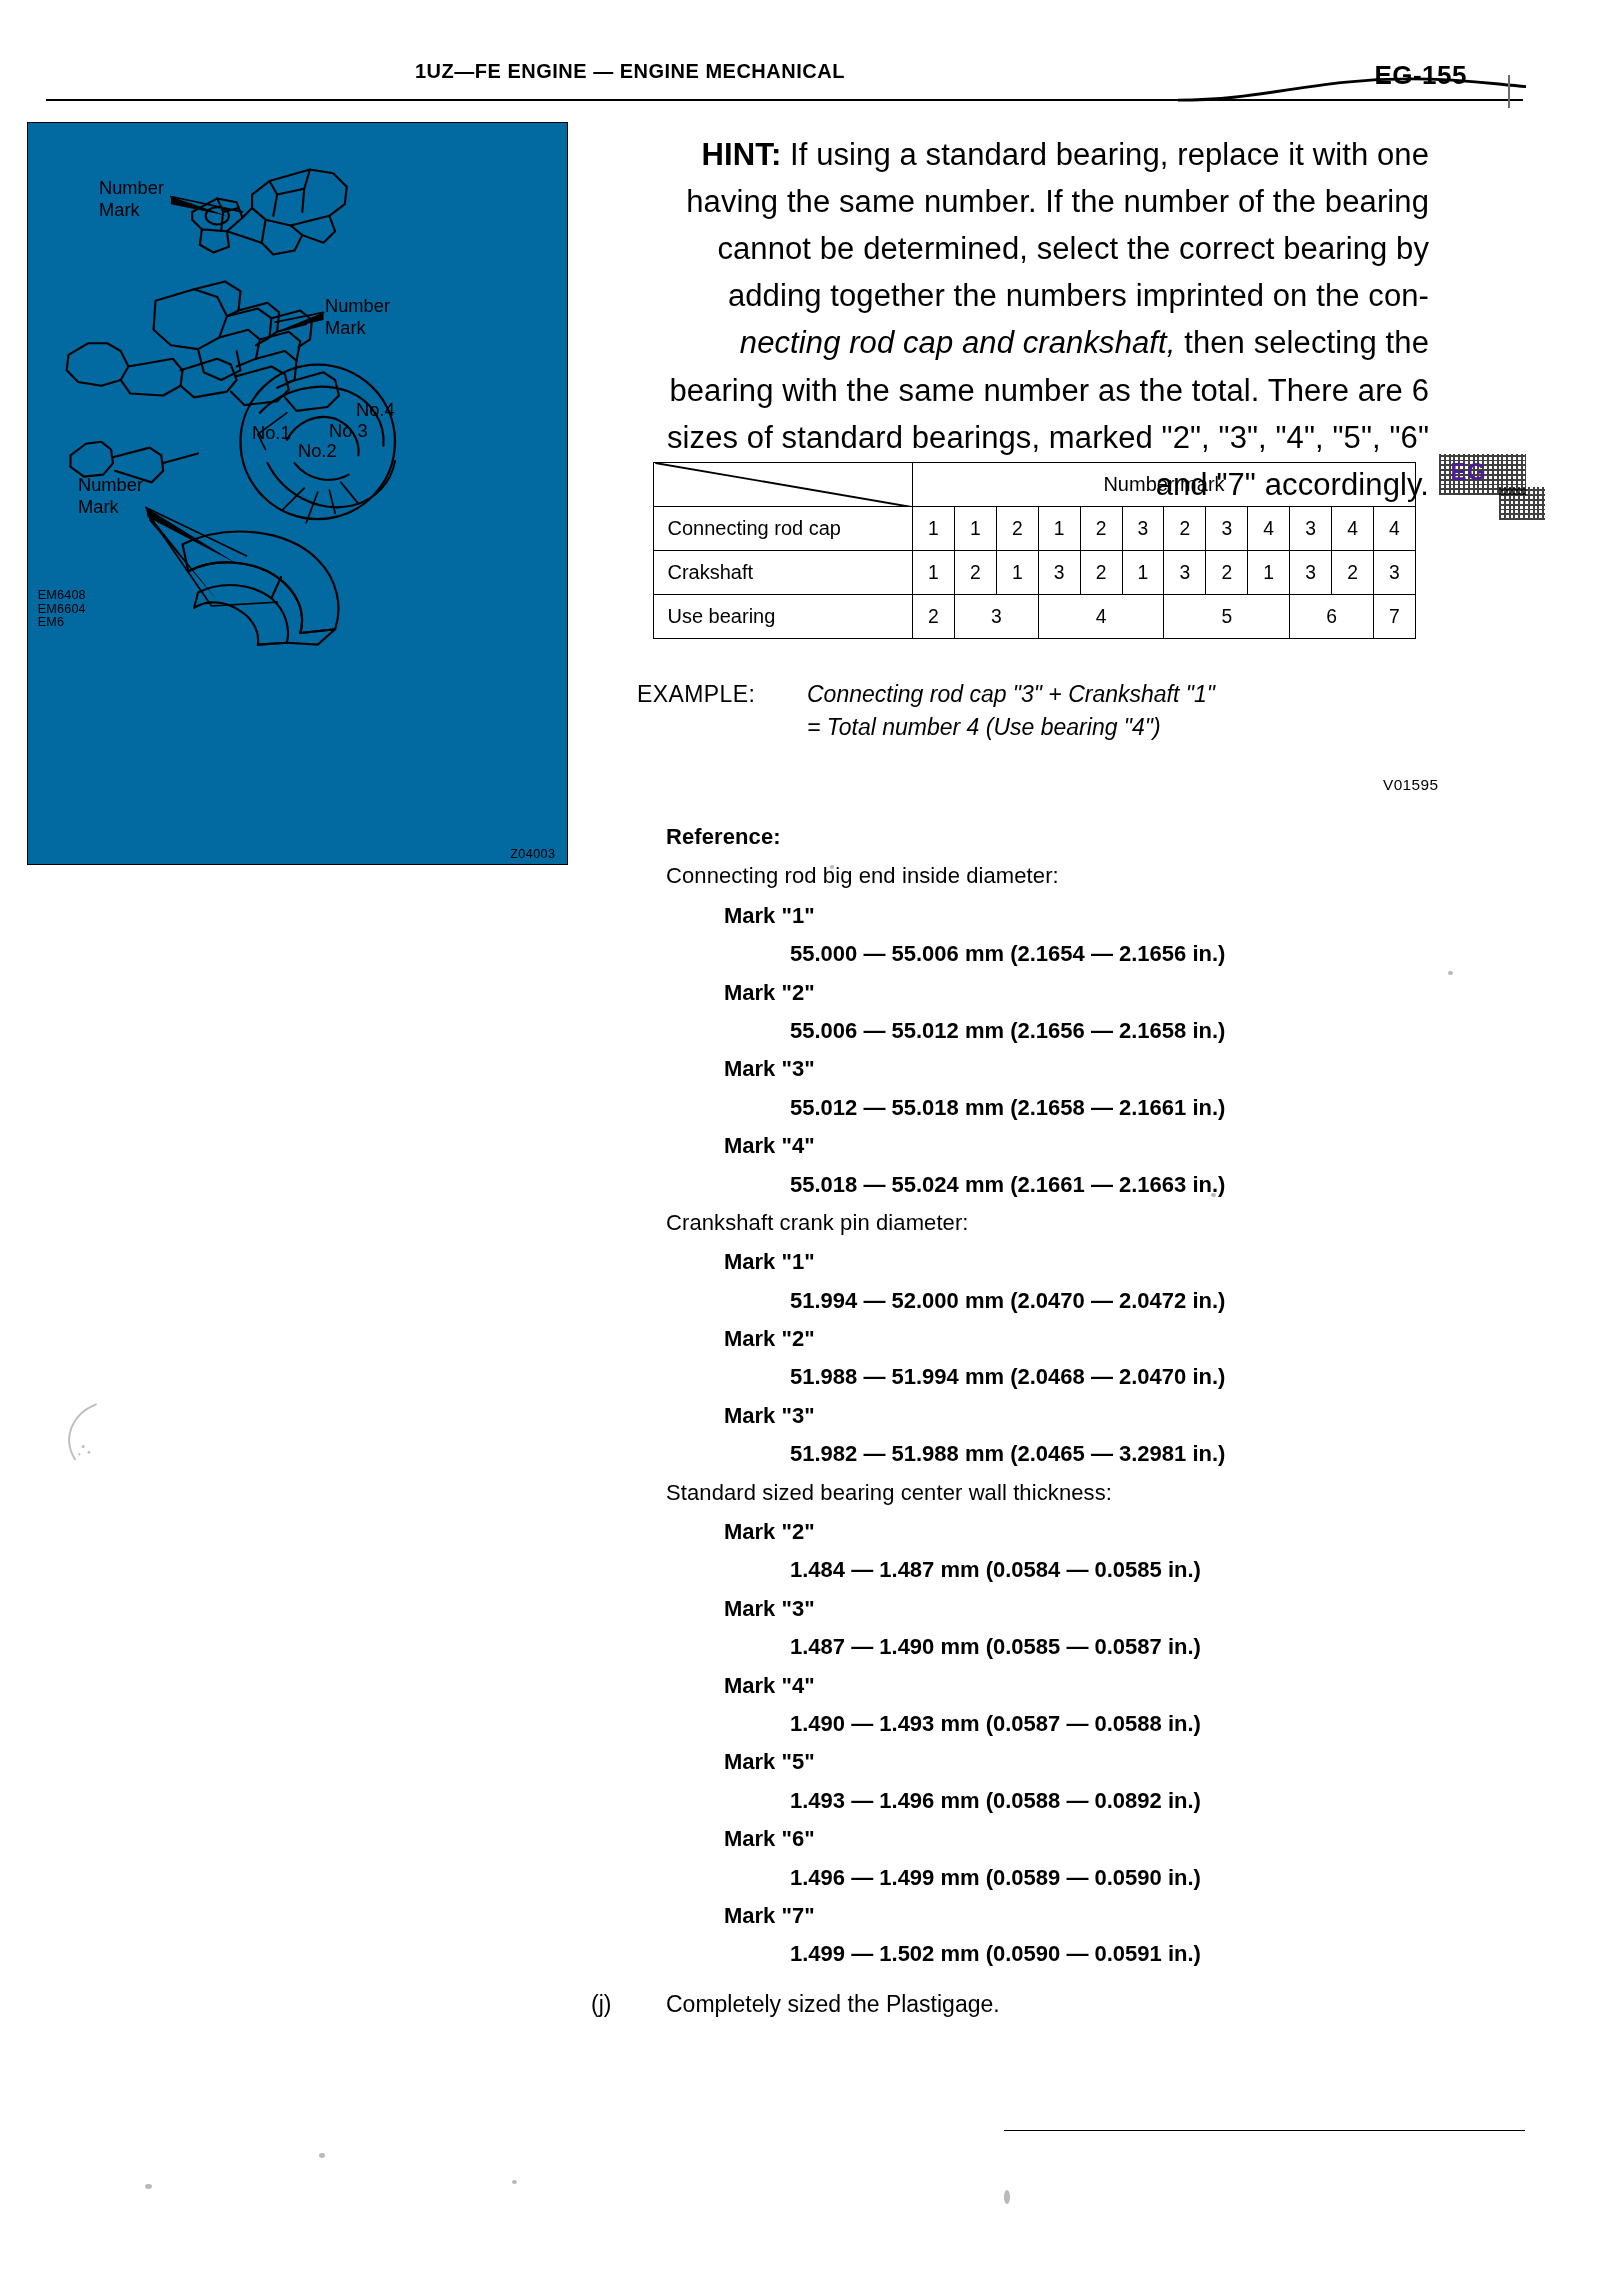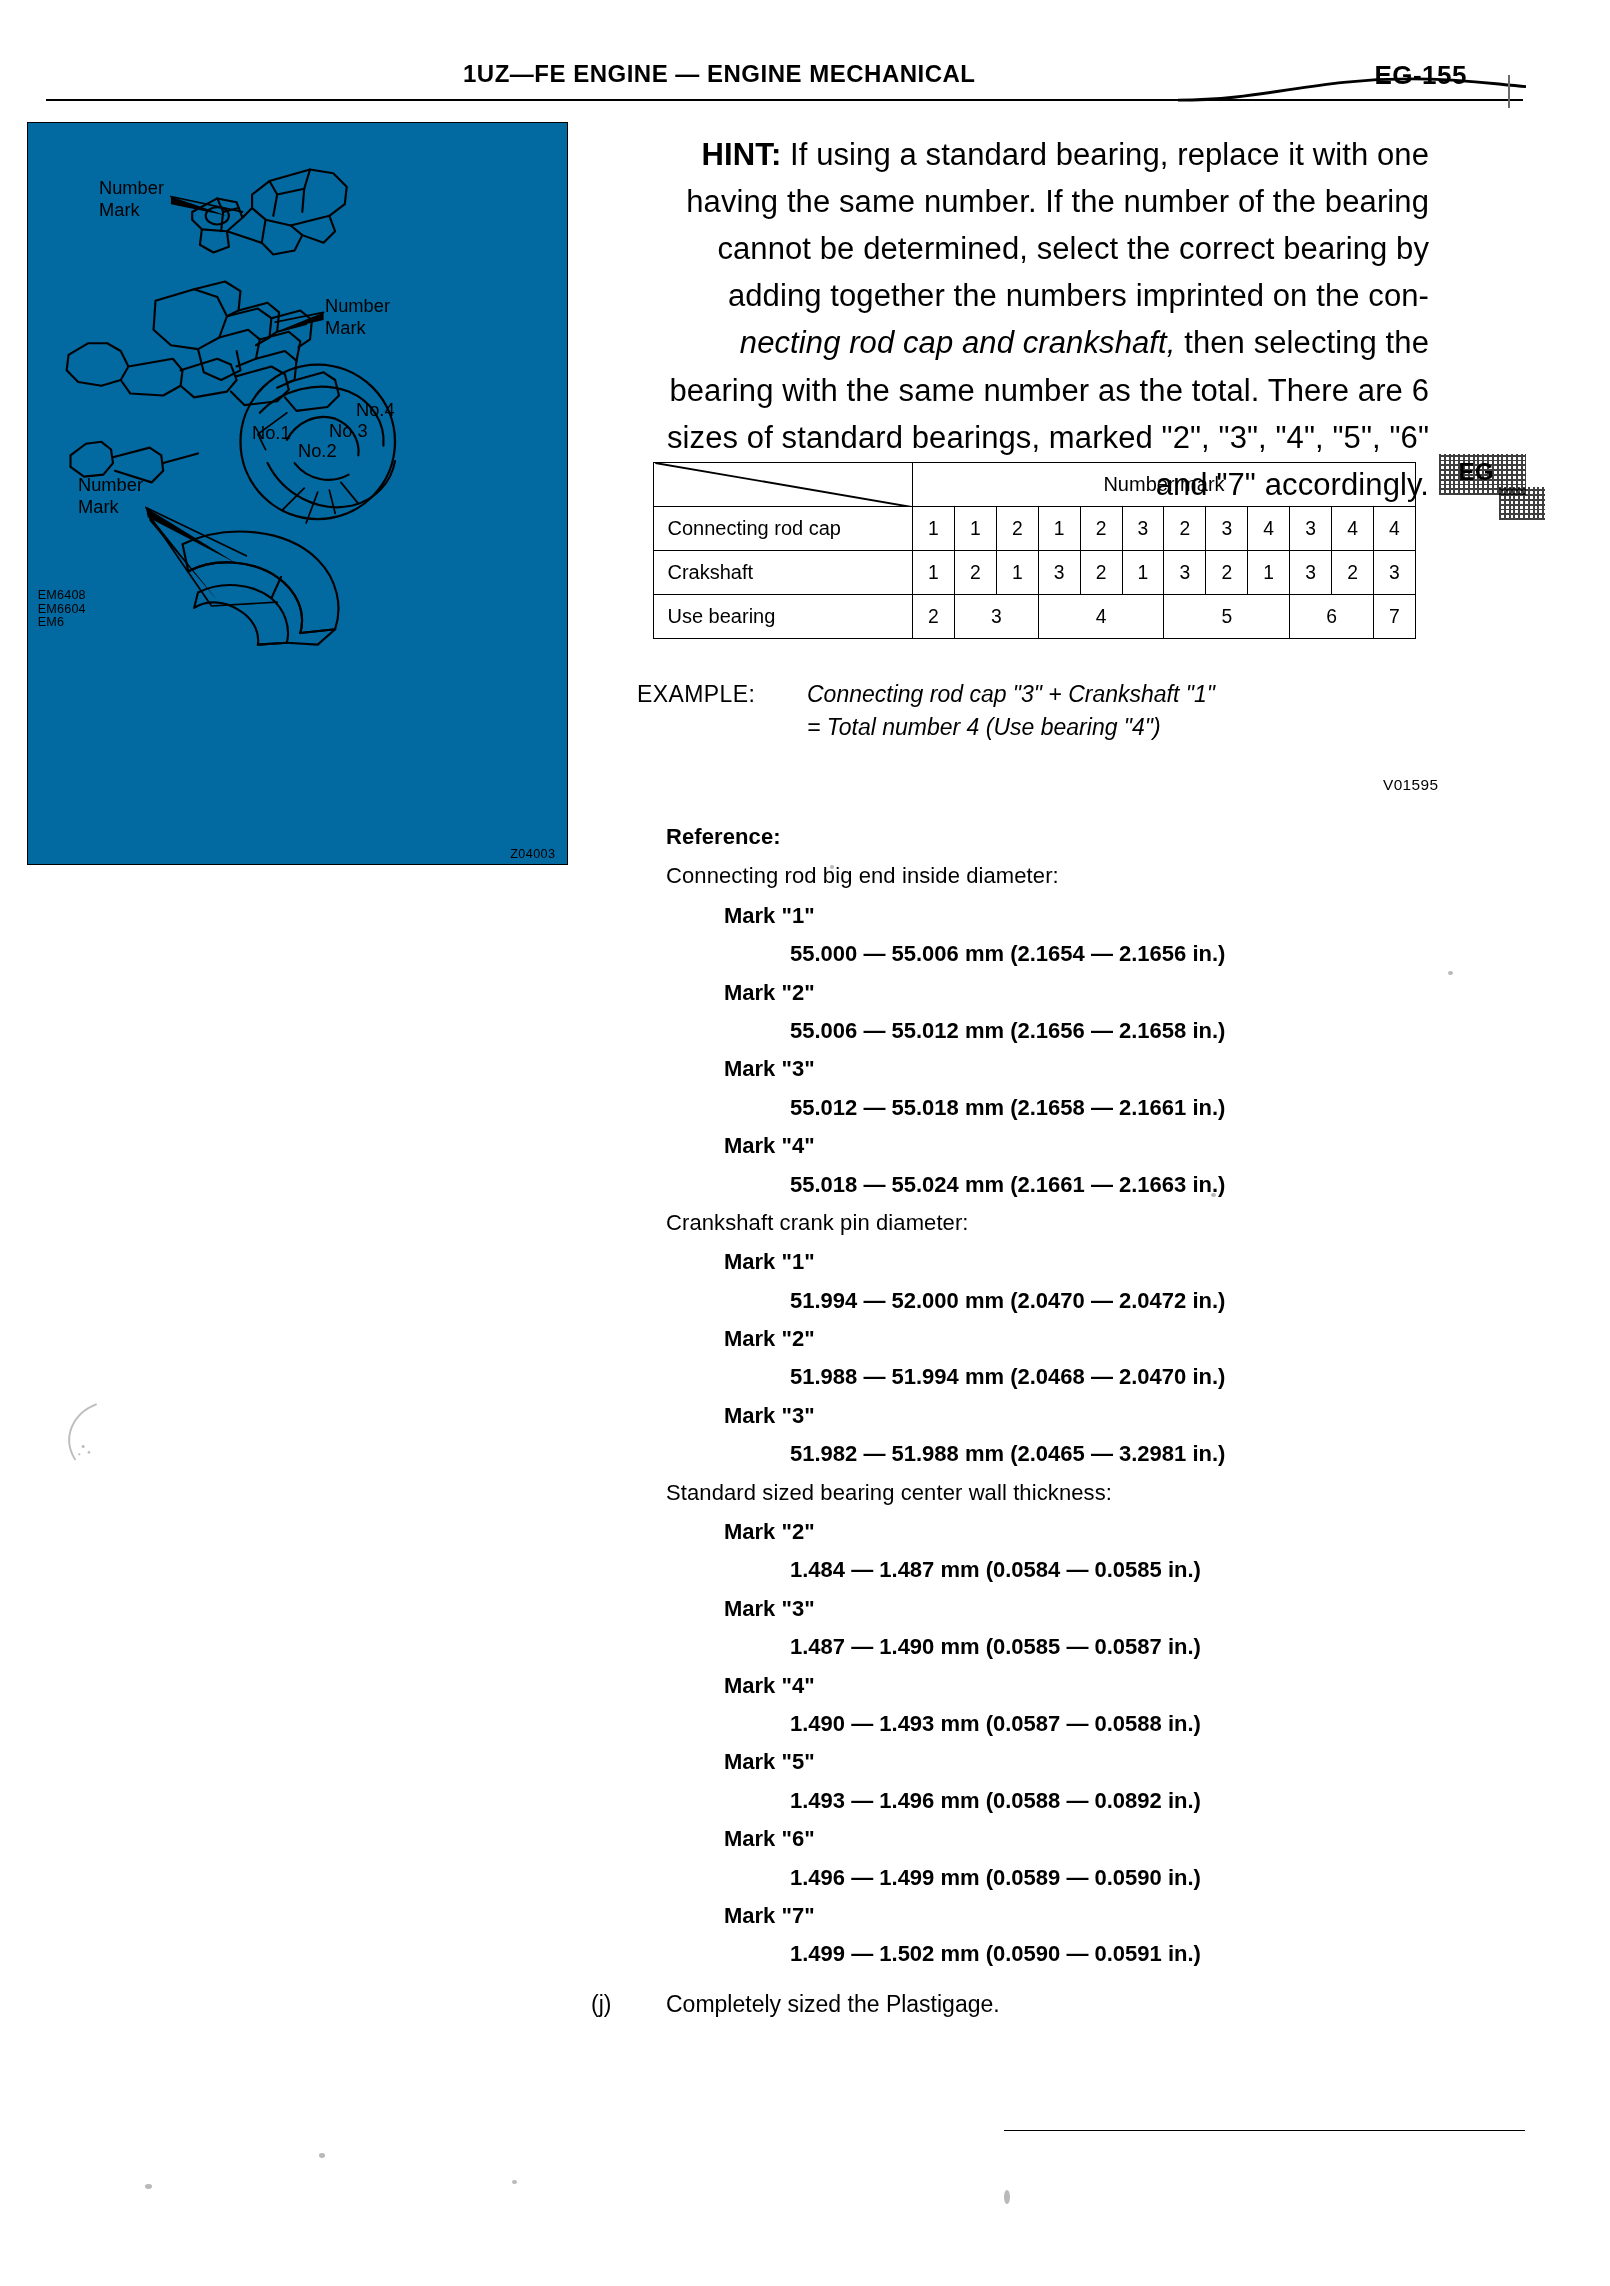--- a/index.html
+++ b/index.html
@@ -19,25 +19,24 @@
     position: absolute;
     top: 60px;
     left: 0;
     width: 1610px;
     height: 58px;
   }
   .header-title {
     position: absolute;
     left: 415px;
     top: 0;
-    font-size: 24px;
+    font-size: 20px;
     font-weight: bold;
     letter-spacing: 0.5px;
     white-space: nowrap;
-    margin-left: 48px;
   }
   .header-page {
     position: absolute;
     right: 143px;
     top: 0px;
     font-size: 26px;
     font-weight: bold;
     letter-spacing: 0.5px;
   }
   .header-rule {
@@ -222,24 +221,23 @@
     background:
       repeating-linear-gradient(0deg, #000 0 1.9px, transparent 1.9px 4.8px),
       repeating-linear-gradient(90deg, #000 0 1.9px, transparent 1.9px 4.8px);
     opacity: 0.75;
   }
   .tab-marker .tab-text {
     position: absolute;
     left: 11.6px; top: 3.9px;
     font-size: 24px;
     font-weight: bold;
-    color: #000000;
+    color: #4c1d95;
     background: transparent;
     letter-spacing: 0.5px;
-    margin-left: 8px;
   }
 
   
   .artefact { position: absolute; }
   .dust {
     position: absolute;
     background: #b9b9b9;
     border-radius: 50%;
   }
   .bottom-rule {

